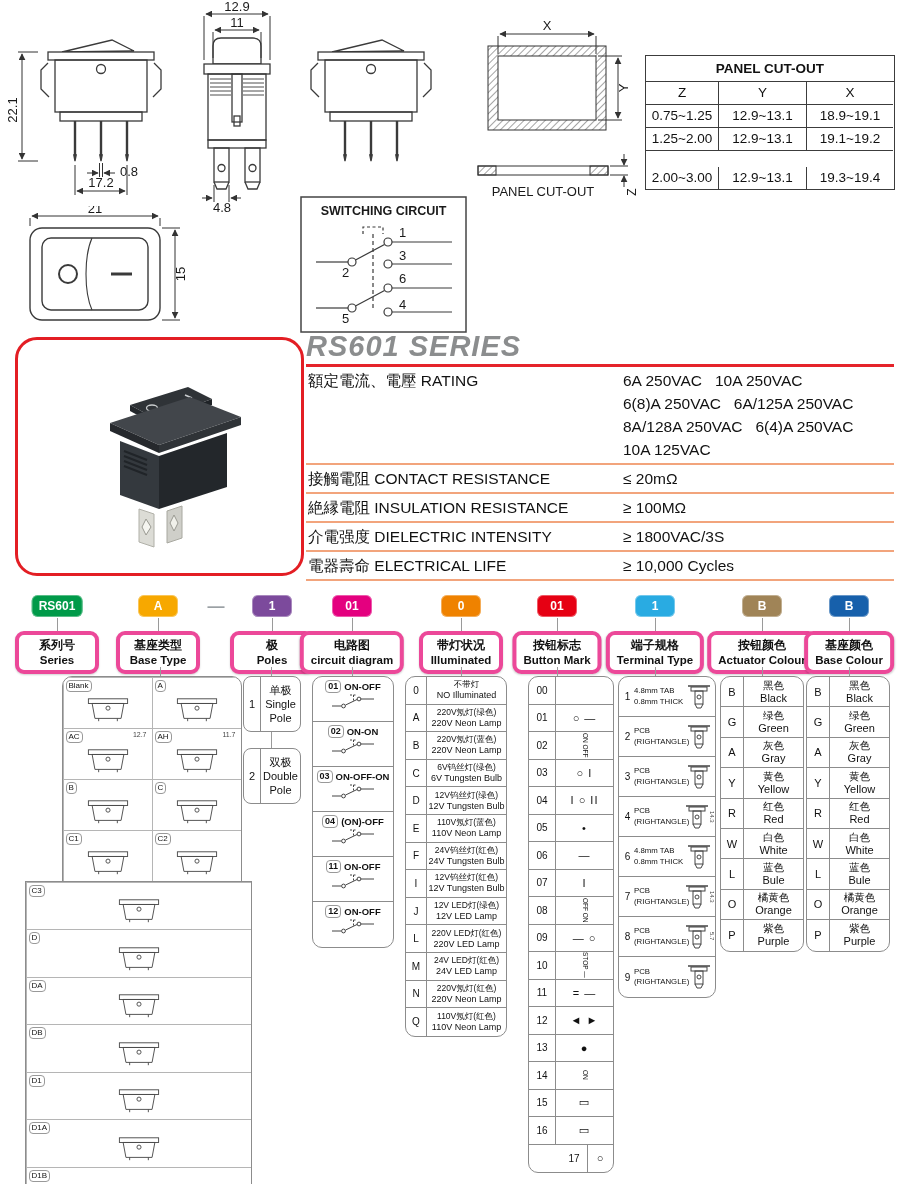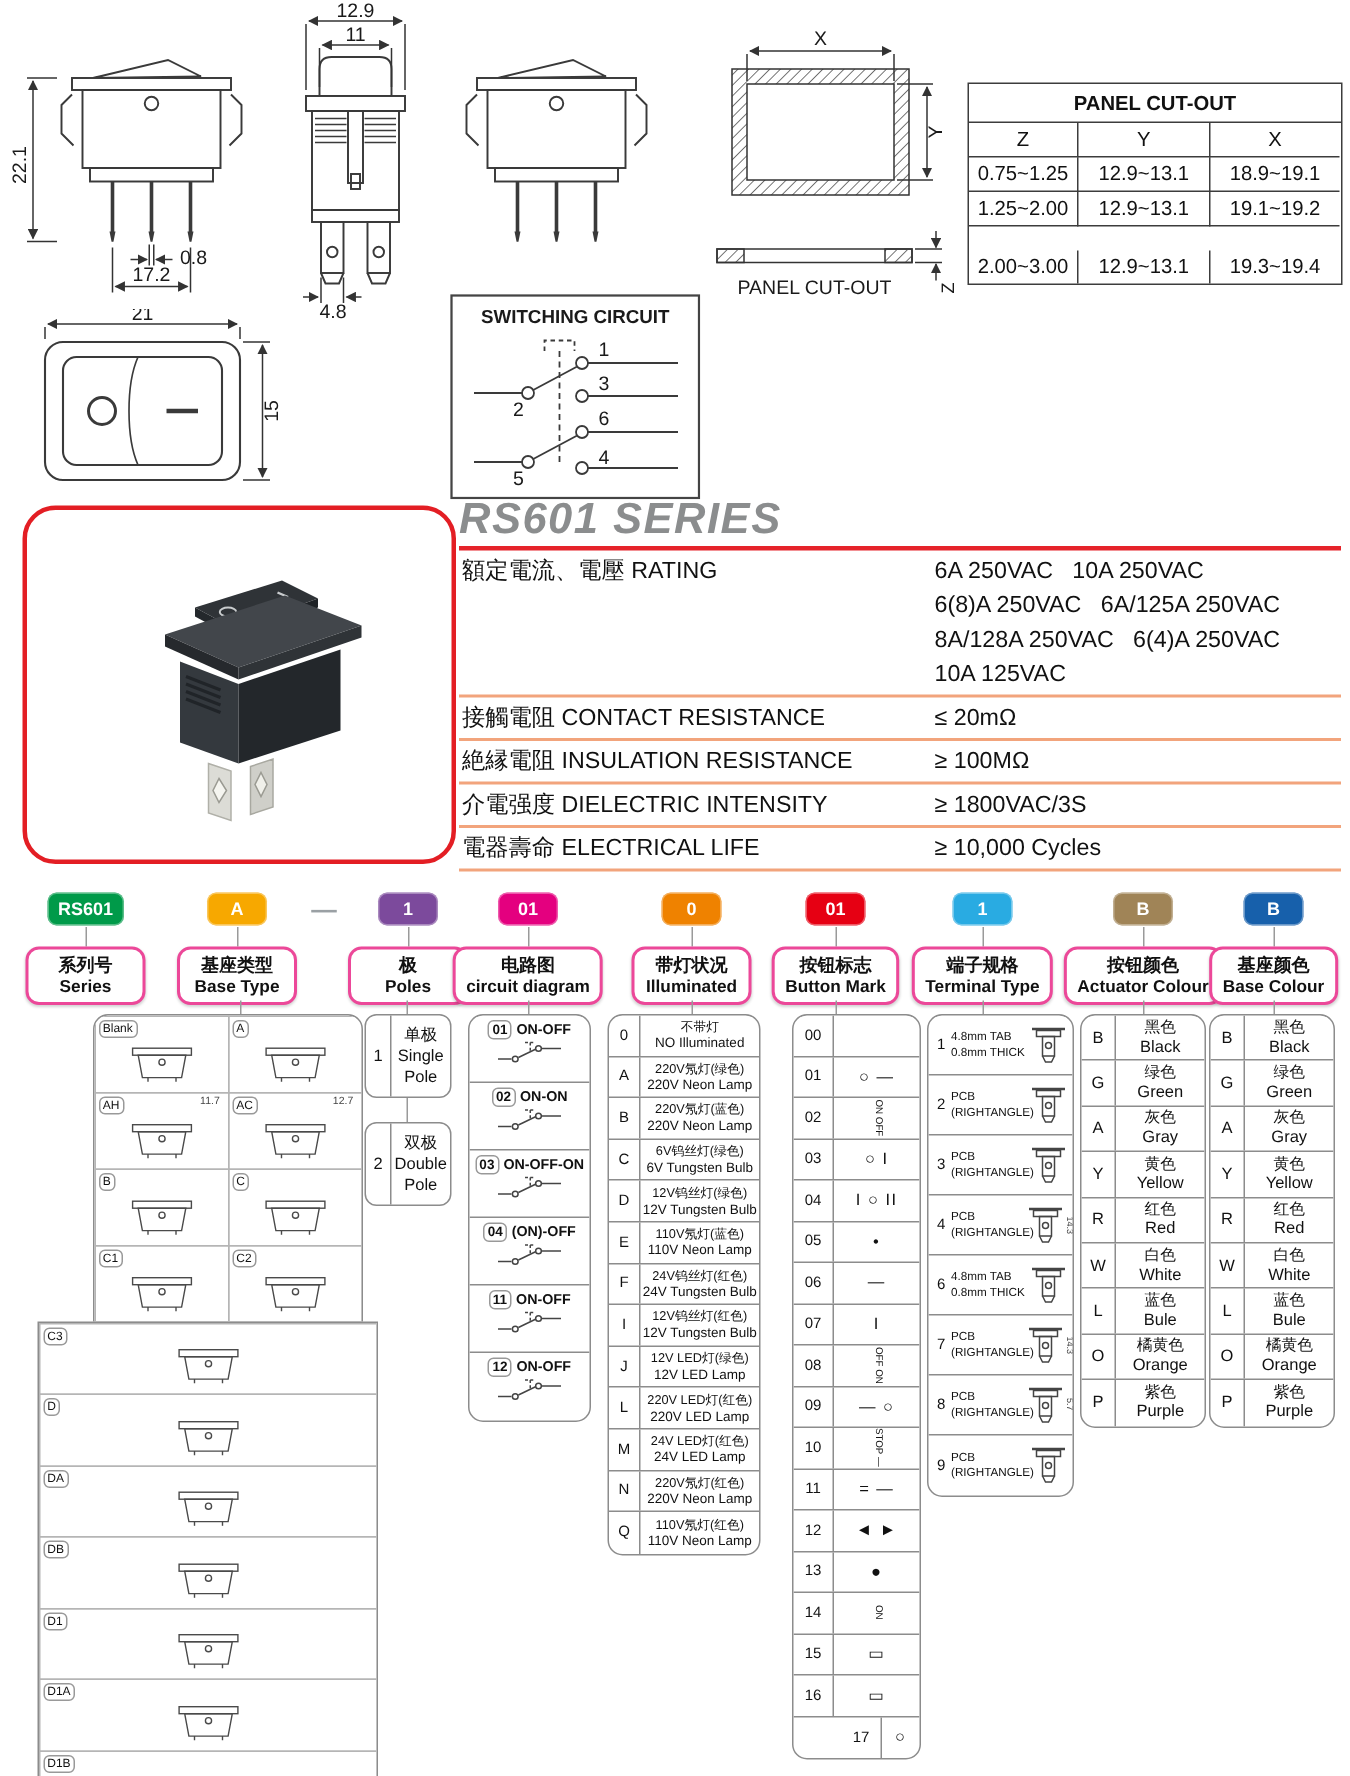--- a/index.html
+++ b/index.html
@@ -26,21 +26,21 @@
   .pct-title{height:25px;line-height:25px;text-align:center;border-bottom:1px solid #3c3c3c;font-weight:600;}
   .pct-head,.pct-row{display:grid;grid-template-columns:72px 88px 87px;}
   .pct-head>div,.pct-row>div{height:22px;line-height:22px;text-align:center;border-bottom:1px solid #3c3c3c;border-left:1px solid #3c3c3c;}
   .pct-head>div:first-child,.pct-row>div:first-child{border-left:none;}
   .pct-rows>:last-child>div{border-bottom:none;margin-top:16px;}
 
   
   .badge{transform:translateX(-50%);min-width:26px;height:22px;line-height:22px;padding:0 7px;border-radius:6px;
          color:#fff;font-size:12px;font-weight:700;text-align:center;box-shadow:inset 0 0 0 1px rgba(255,255,255,.35);}
   .dash-sep{transform:translateX(-50%);color:#9aa0a4;font-size:17px;font-weight:700;}
-  .olabel{transform:translateX(-50%);width:max-content;min-width:62px;padding:3px 7px;border:2px solid #ec4899;border-radius:9px;
+  .olabel{transform:translateX(-50%);width:max-content;min-width:62px;padding:3px 7px;border:4px solid #ec4899;border-radius:9px;
           background:#fff;box-shadow:0 1px 2px rgba(0,0,0,.18);text-align:center;}
   .olabel-cn{font-size:12px;font-weight:700;line-height:15px;}
   .olabel-en{font-size:11.5px;font-weight:700;line-height:14px;}
 
   
   .otable{border:1.5px solid #8c8c8c;border-radius:10px;background:#fff;overflow:hidden;}
 
   
   .bt2{margin-left:37px;width:178px;display:grid;grid-template-columns:1fr 1fr;grid-auto-rows:51px;
        border:1px solid #8c8c8c;border-radius:10px 10px 0 0;overflow:hidden;background:#fff;}
@@ -467,30 +467,30 @@
 
         <div class="btcell">
           <span class="chip">A</span>
           <span class="btdim"></span>
           <svg width="46" height="28" viewBox="0 0 48 30">
             <use href="#swg"></use>
           </svg>
         </div>
 
         <div class="btcell">
+          <span class="chip">AC</span>
+          <span class="btdim">12.7</span>
+          <svg width="46" height="28" viewBox="0 0 48 30">
+            <use href="#swg"></use>
+          </svg>
+        </div>
+
+        <div class="btcell">
           <span class="chip">AH</span>
           <span class="btdim">11.7</span>
-          <svg width="46" height="28" viewBox="0 0 48 30">
-            <use href="#swg"></use>
-          </svg>
-        </div>
-
-        <div class="btcell">
-          <span class="chip">AC</span>
-          <span class="btdim">12.7</span>
           <svg width="46" height="28" viewBox="0 0 48 30">
             <use href="#swg"></use>
           </svg>
         </div>
 
         <div class="btcell">
           <span class="chip">B</span>
           <span class="btdim"></span>
           <svg width="46" height="28" viewBox="0 0 48 30">
             <use href="#swg"></use>

